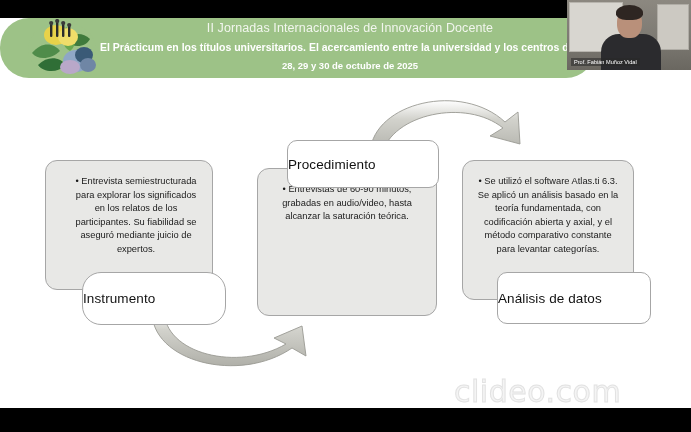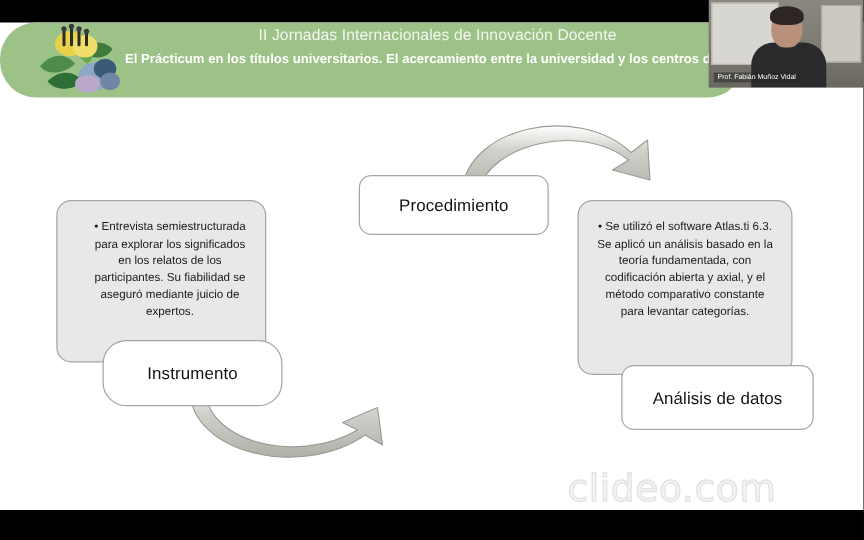--- a/index.html
+++ b/index.html
@@ -96,34 +96,34 @@
     text-align: center;
   }
   .flow-label {
     position: absolute;
     background: #ffffff;
     border: 1px solid #a6a6a6;
     border-radius: 10px;
     box-sizing: border-box;
     display: flex;
     align-items: center;
-    justify-content: center;
+    justify-content: flex-start;
     color: #111111;
     font-size: 13.5px;
     letter-spacing: 0.1px;
   }
 
   #body-left   { left: 45px;  top: 160px; width: 168px; height: 130px; padding-left: 26px; }
   #label-left  { left: 82px;  top: 272px; width: 144px; height: 53px; border-radius: 19px; }
 
   #body-mid    { left: 257px; top: 168px; width: 180px; height: 148px; }
   #label-mid   { left: 287px; top: 140px; width: 152px; height: 48px; }
 
   #body-right  { left: 462px; top: 160px; width: 172px; height: 140px; }
-  #label-right { left: 497px; top: 272px; width: 154px; height: 52px; margin-top: 20px; }
+  #label-right { left: 497px; top: 272px; width: 154px; height: 52px; }
 
   
   .arrows {
     position: absolute;
     left: 0;
     top: 18px;
     width: 691px;
     height: 390px;
     pointer-events: none;
   }
@@ -225,20 +225,21 @@
       <circle cx="43.2" cy="6" r="2.1" fill="#3a3a3a"></circle>
       <ellipse cx="50" cy="42" rx="13" ry="11" fill="#8fa7c6"></ellipse>
       <ellipse cx="58" cy="36" rx="9" ry="8" fill="#3a5a77"></ellipse>
       <ellipse cx="44" cy="48" rx="10" ry="7" fill="#b9a8c9"></ellipse>
       <ellipse cx="62" cy="46" rx="8" ry="7" fill="#6f86a5"></ellipse>
     </svg>
 
     <div class="banner-text">
       <div class="banner-line1">II Jornadas Internacionales de Innovación Docente</div>
       <div class="banner-line2">El Prácticum en los títulos universitarios. El acercamiento entre la universidad y los centros de práctica</div>
+      <div class="banner-line3">28, 29 y 30 de octubre de 2025</div>
     </div>
   </div>
 
   <svg class="arrows" viewBox="0 0 691 390">
     <defs>
       <linearGradient id="arrGrad" x1="0" y1="0" x2="0" y2="1">
         <stop offset="0%" stop-color="#ffffff"></stop>
         <stop offset="35%" stop-color="#d2d2cc"></stop>
         <stop offset="100%" stop-color="#b0b0a9"></stop>
       </linearGradient>
@@ -264,20 +265,23 @@
                L 286 326
                C 238 354, 164 336, 164 292
                Z" fill="url(#arrGrad)" stroke="#9a9a93" stroke-width="0.9" stroke-linejoin="round"></path>
     </g>
   </svg>
 
   <div id="body-left" class="flow-body">
     <span class="bullet-row">• Entrevista semiestructurada para explorar los significados en los relatos de los participantes. Su fiabilidad se aseguró mediante juicio de expertos.</span>
   </div>
 
+  <div id="body-mid" class="flow-body">
+    <span class="bullet-row">• Entrevistas de 60-90 minutos, grabadas en audio/video, hasta alcanzar la saturación teórica.</span>
+  </div>
 
   <div id="body-right" class="flow-body">
     <span class="bullet-row">• Se utilizó el software Atlas.ti 6.3. Se aplicó un análisis basado en la teoría fundamentada, con codificación abierta y axial, y el método comparativo constante para levantar categorías.</span>
   </div>
 
   <div id="label-left" class="flow-label">
     <span>Instrumento</span>
   </div>
 
   <div id="label-mid" class="flow-label">

